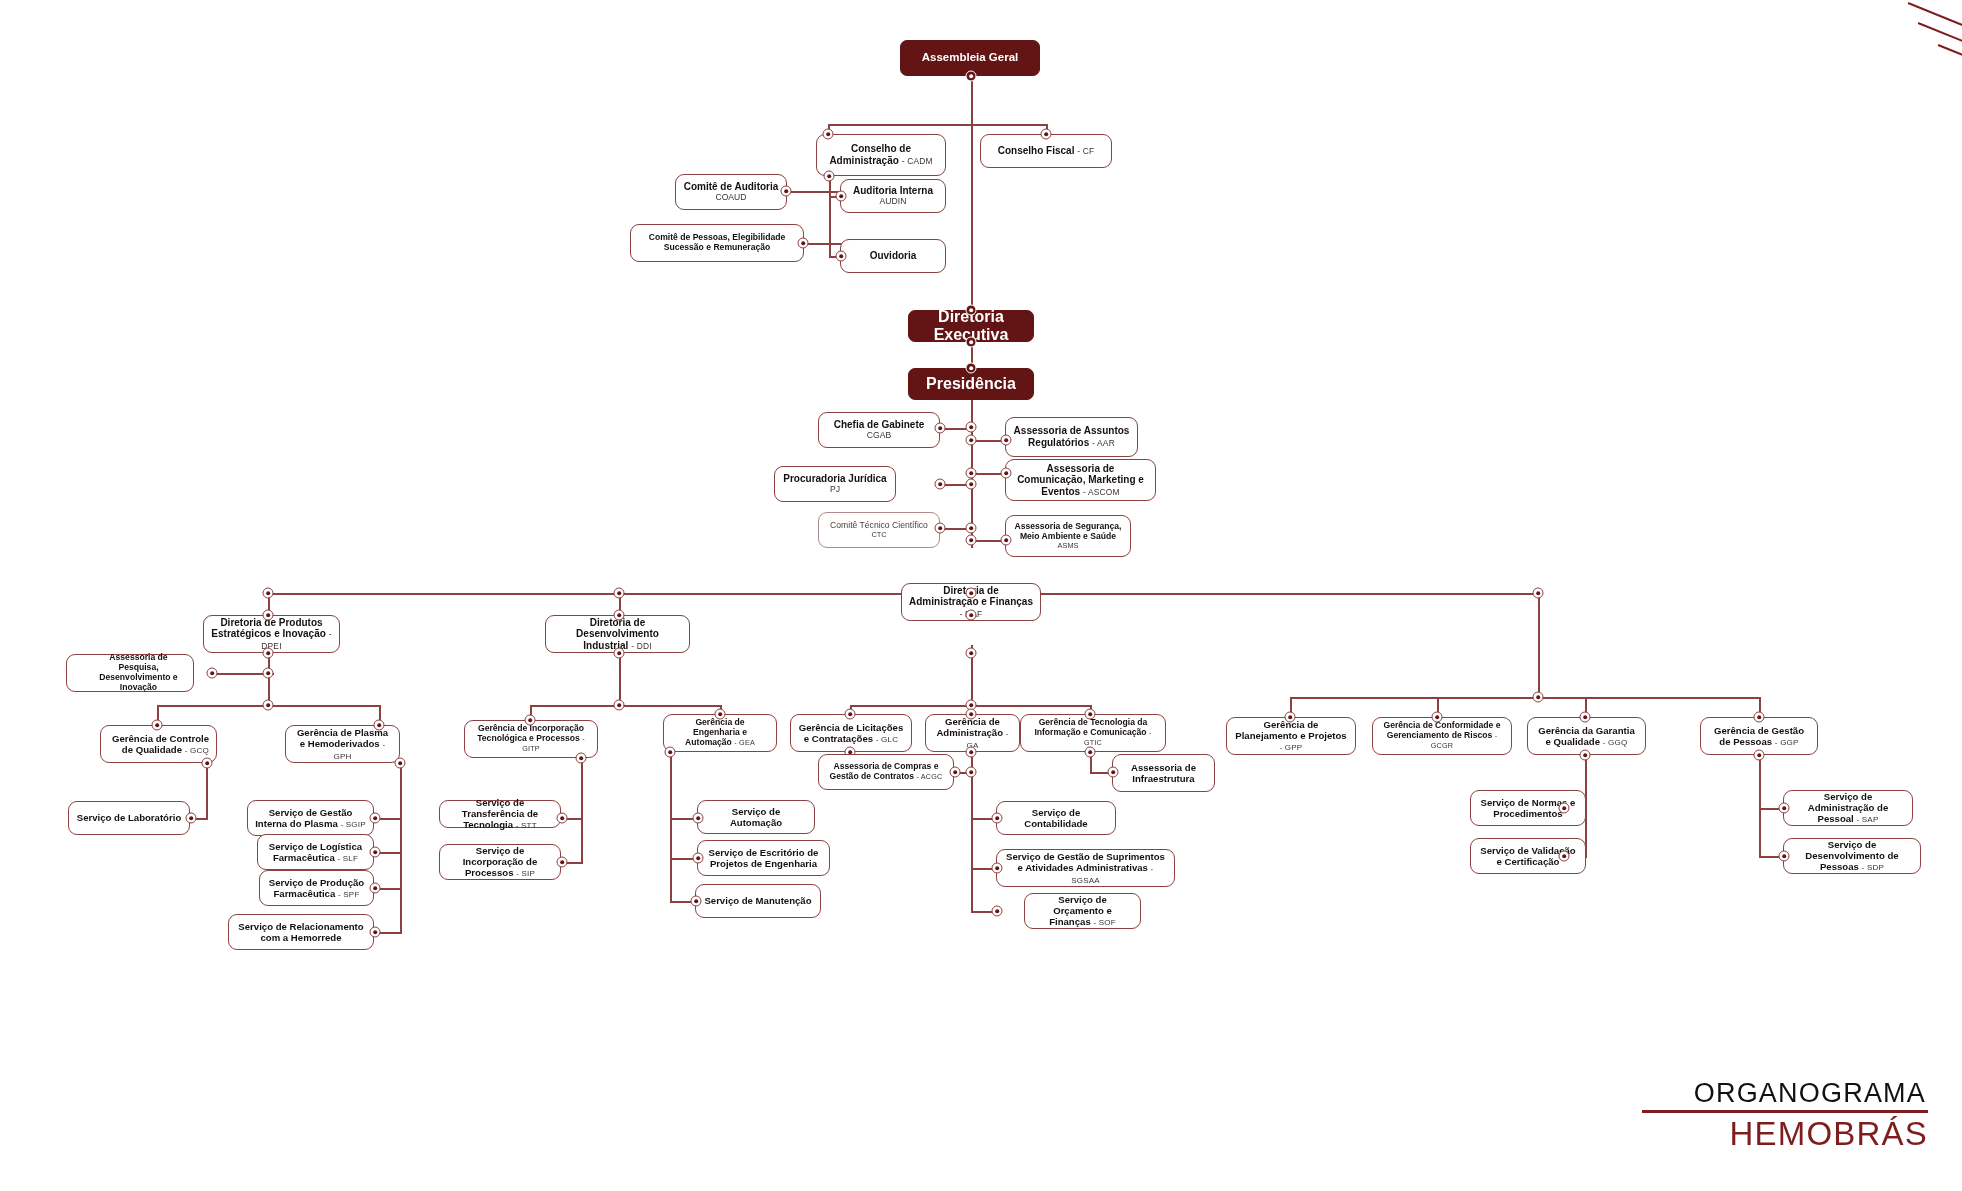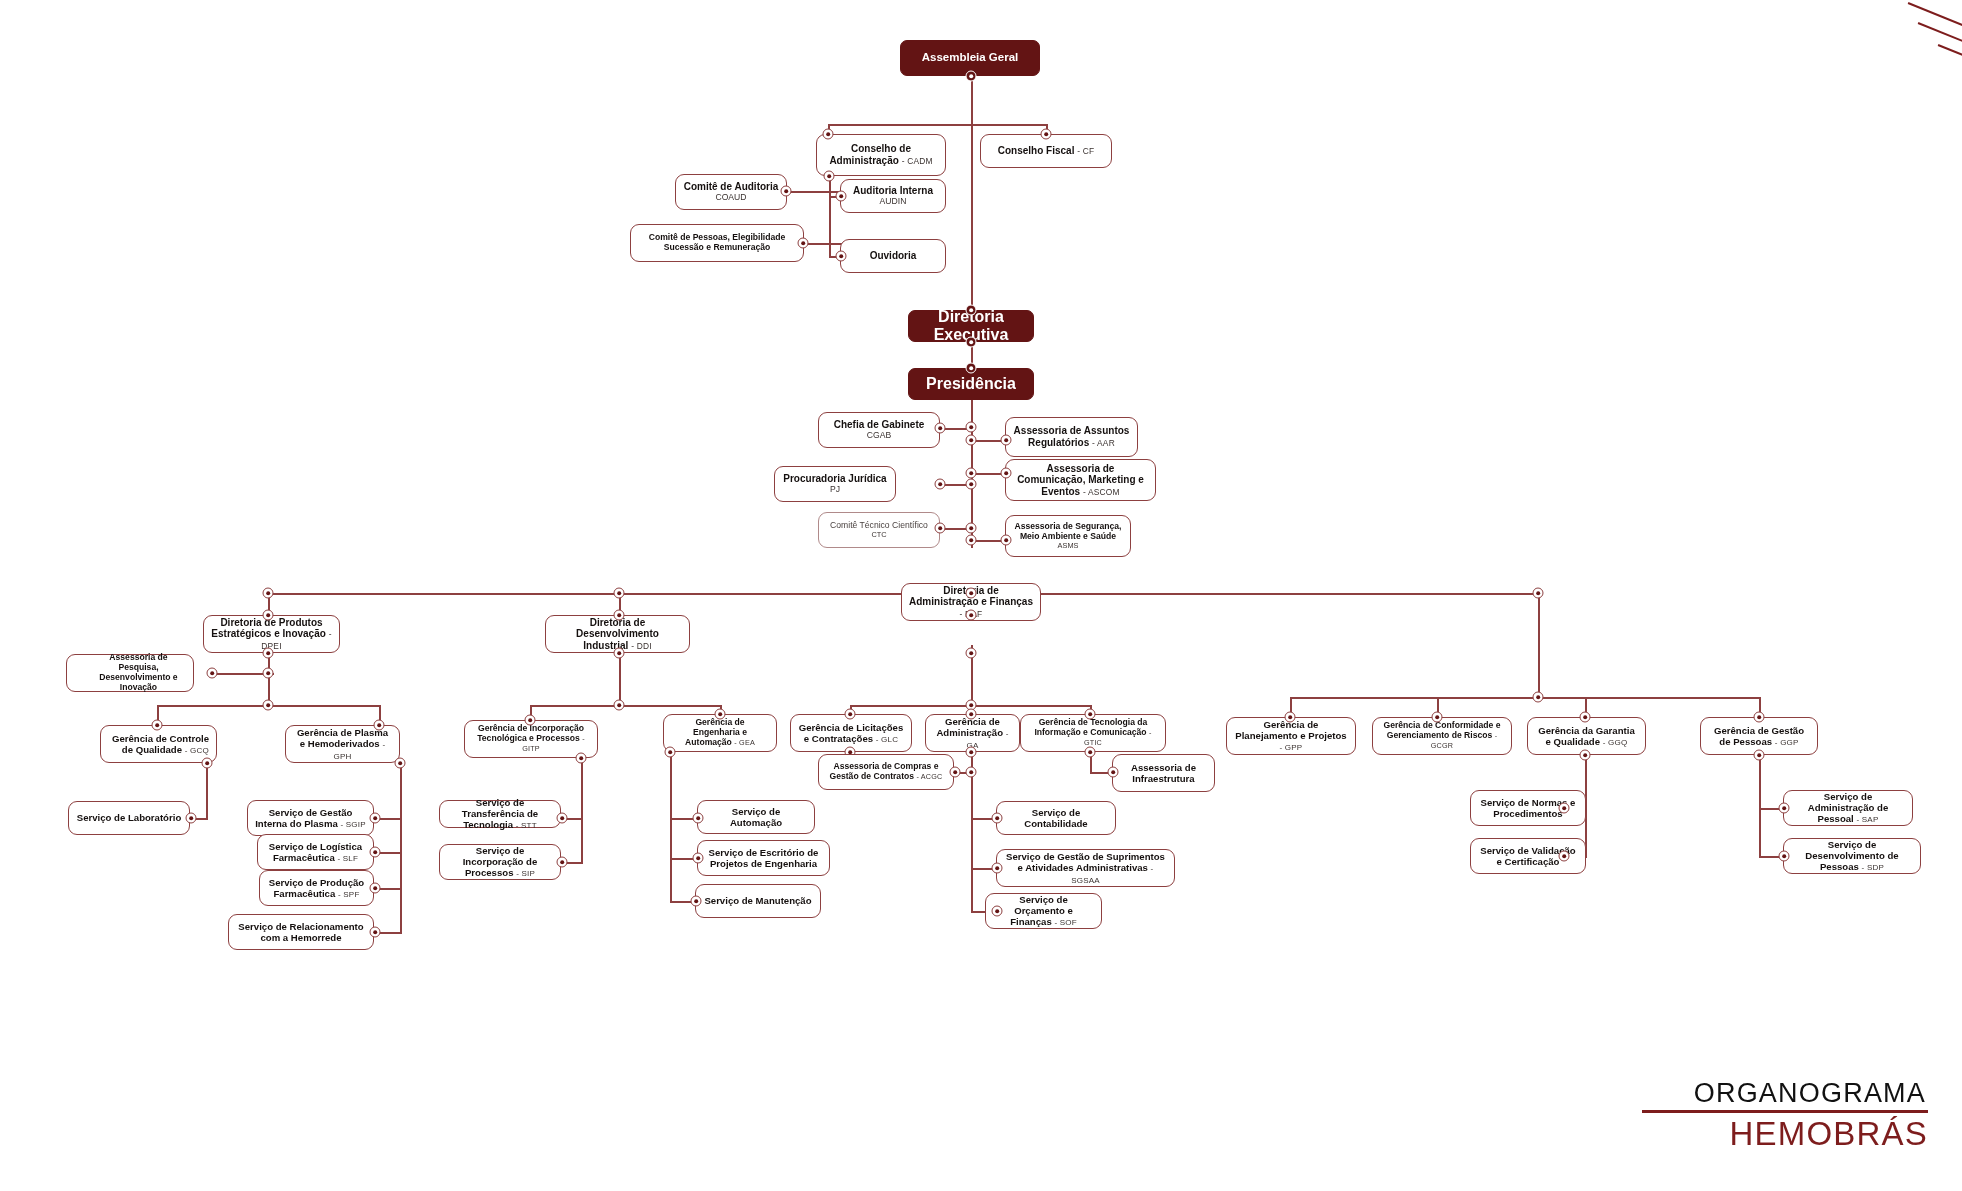--- a/index.html
+++ b/index.html
@@ -535,21 +535,21 @@
   <div class="dot" style="left:997px; top:818px;"></div>
 
   <div class="node lvl4" style="left:996px; top:849px; width:179px; height:38px;">
     <span class="t">
       <b>Serviço de Gestão de Suprimentos e Atividades Administrativas</b>
       <span class="code">- SGSAA</span>
     </span>
   </div>
   <div class="dot" style="left:997px; top:868px;"></div>
 
-  <div class="node lvl4" style="left:985px; top:893px; width:117px; height:36px;">
+  <div class="node lvl4" style="left:1024px; top:893px; width:117px; height:36px;">
     <span class="t">
       <b>Serviço de Orçamento e Finanças</b>
       <span class="code">- SOF</span>
     </span>
   </div>
   <div class="dot" style="left:997px; top:911px;"></div>
 
   <div class="node lvl4" style="left:1226px; top:717px; width:130px; height:38px;">
     <span class="t">
       <b>Gerência de Planejamento e Projetos</b>

